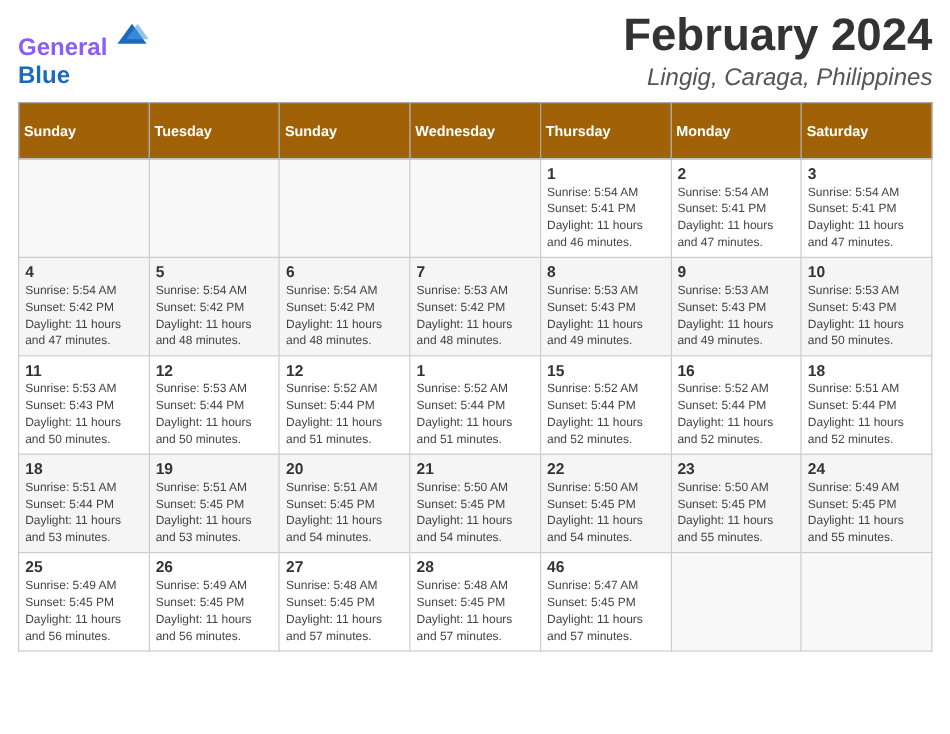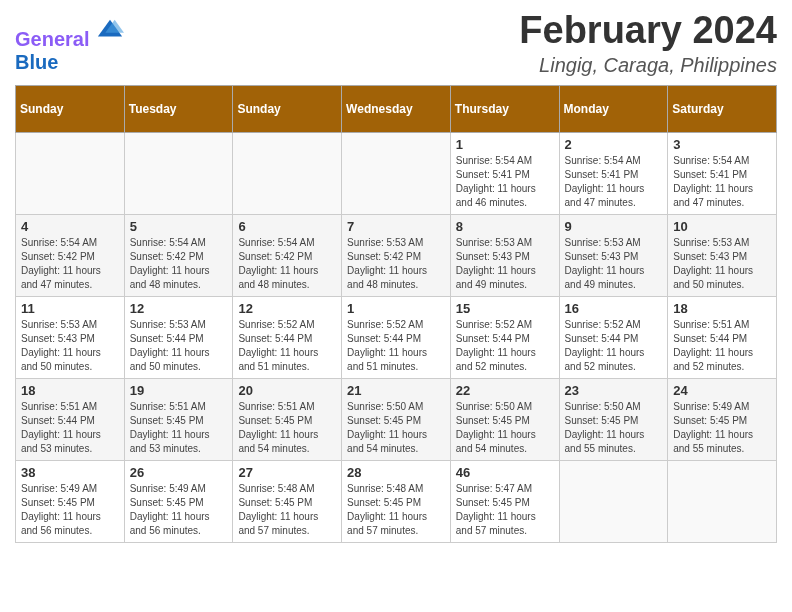--- a/index.html
+++ b/index.html
@@ -233,21 +233,21 @@
           <span class="day-num">23</span>
           <div class="day-info">Sunrise: 5:50 AM<br>Sunset: 5:45 PM<br>Daylight: 11 hours<br>and 55 minutes.</div>
         </td>
         <td>
           <span class="day-num">24</span>
           <div class="day-info">Sunrise: 5:49 AM<br>Sunset: 5:45 PM<br>Daylight: 11 hours<br>and 55 minutes.</div>
         </td>
       </tr>
       <tr>
         <td>
-          <span class="day-num">38</span>
+          <span class="day-num">25</span>
           <div class="day-info">Sunrise: 5:49 AM<br>Sunset: 5:45 PM<br>Daylight: 11 hours<br>and 56 minutes.</div>
         </td>
         <td>
           <span class="day-num">26</span>
           <div class="day-info">Sunrise: 5:49 AM<br>Sunset: 5:45 PM<br>Daylight: 11 hours<br>and 56 minutes.</div>
         </td>
         <td>
           <span class="day-num">27</span>
           <div class="day-info">Sunrise: 5:48 AM<br>Sunset: 5:45 PM<br>Daylight: 11 hours<br>and 57 minutes.</div>
         </td>

